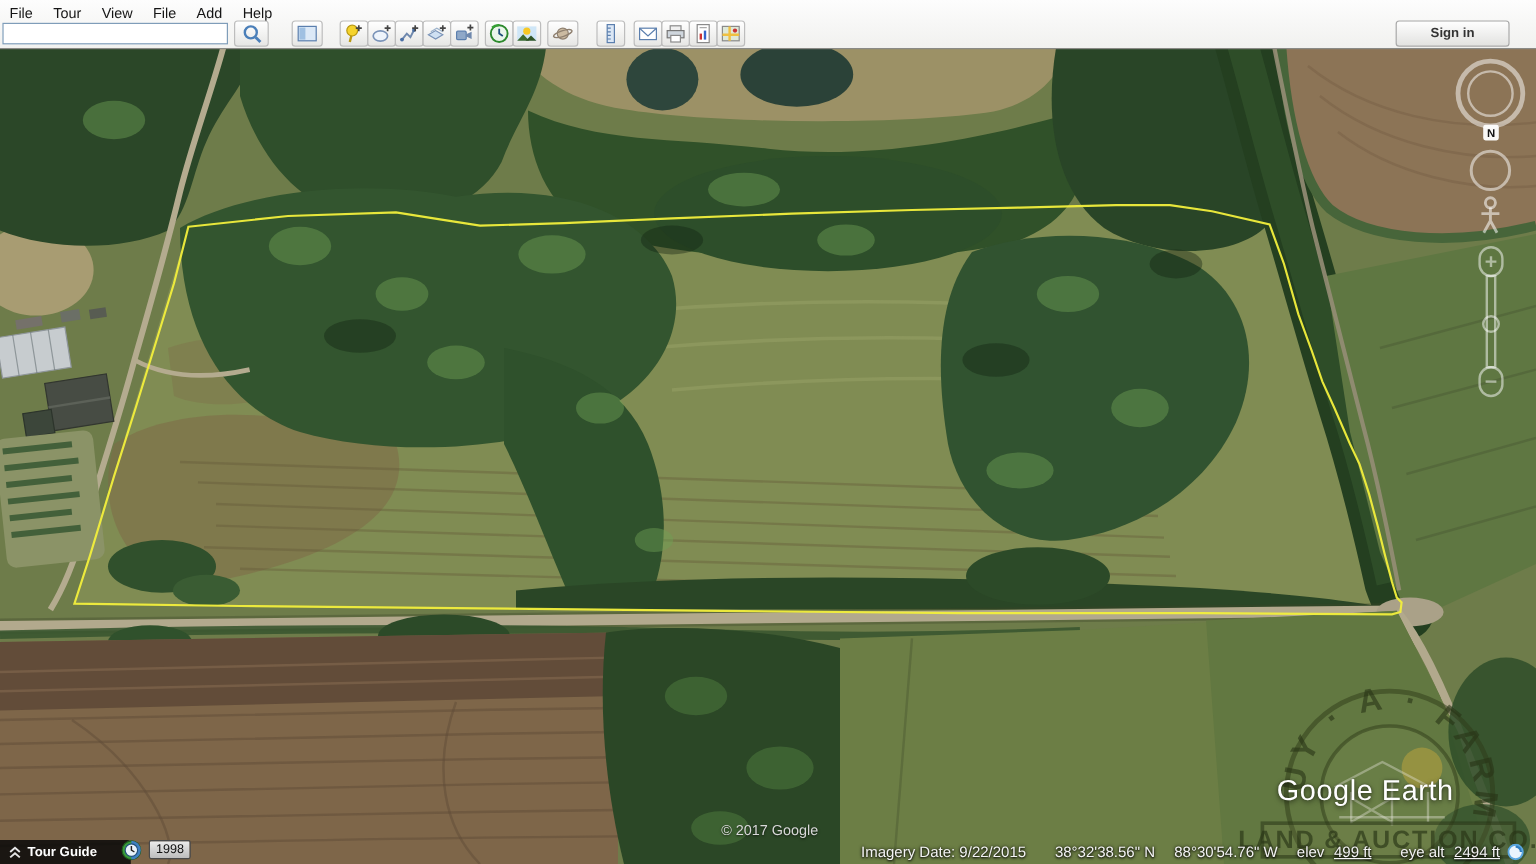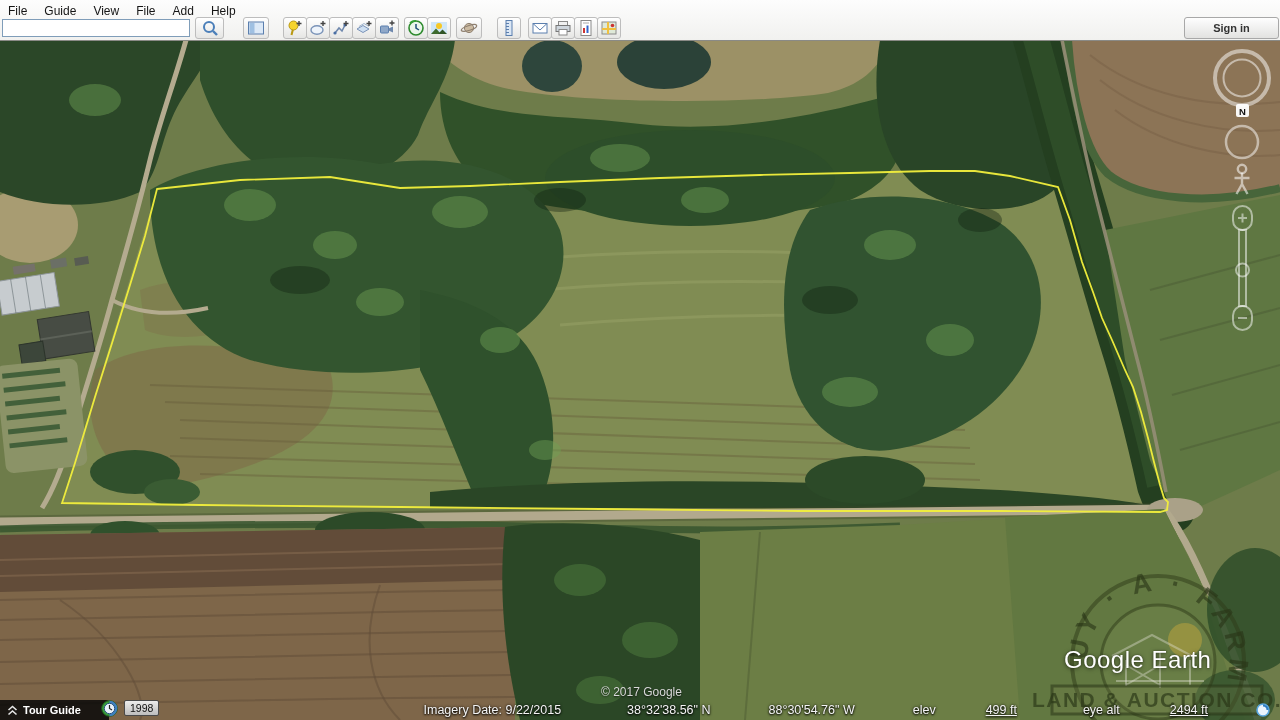--- a/index.html
+++ b/index.html
@@ -11,48 +11,48 @@
   .menubar{position:absolute;top:1px;left:8px;display:flex;}
   .menu-item{font-size:12px;color:#151515;padding:3px 0;margin-right:17px;cursor:default;}
   .search-input{position:absolute;left:2px;top:19px;width:180px;height:14px;
           border:1px solid #7f9db9;font-size:12px;padding:1px 3px;background:#fff;}
   .btn{position:absolute;top:17px;height:22px;box-sizing:border-box;border:1px solid #bdbdbd;
        border-radius:3px;background:linear-gradient(#ffffff,#e6e6e4);display:flex;
        align-items:center;justify-content:center;}
   .btn svg{display:block;}
   .signin{position:absolute;top:17px;left:1163px;width:95px;height:22px;box-sizing:border-box;
        border:1px solid #a8a8a8;border-radius:3px;background:linear-gradient(#fefefe,#e2e2e0);
-       font-size:11px;font-weight:bold;color:#333;text-align:center;line-height:20px;margin-left:21px;}
+       font-size:11px;font-weight:bold;color:#333;text-align:center;line-height:20px;}
   
   .map{position:absolute;top:40px;left:0;width:1280px;height:680px;overflow:hidden;background:#5f7242;}
   .brand{position:absolute;left:1064px;top:606px;font-size:24px;color:#fff;letter-spacing:.5px;
          text-shadow:0 1px 4px rgba(0,0,0,.55),0 0 2px rgba(0,0,0,.4);z-index:6;}
   .copyright{position:absolute;left:601px;top:615px;font-size:12px;color:#d8d8d8;
          text-shadow:0 1px 2px rgba(0,0,0,.7);z-index:6;margin-top:30px;}
   .statusbar{position:absolute;right:10px;bottom:3px;display:flex;align-items:center;
          font-size:12.5px;color:#f4f4f4;z-index:8;
-         text-shadow:0 1px 2px #000,0 0 3px rgba(0,0,0,.85);white-space:nowrap;gap:42px;}
+         text-shadow:0 1px 2px #000,0 0 3px rgba(0,0,0,.85);white-space:nowrap;}
   .statusbar .g16{margin-left:16px;} .statusbar .g24{margin-left:24px;}
   .statusbar .g8{margin-left:8px;text-decoration:underline;} .statusbar .g6{margin-left:6px;}
   .tourguide{position:absolute;left:0;bottom:0;width:109px;height:20px;box-sizing:border-box;
          background:rgba(8,8,8,.85);border-radius:0 3px 0 0;display:flex;align-items:center;
          padding-left:7px;color:#fff;font-size:11px;font-weight:bold;z-index:8;}
   .tourguide svg{margin-right:5px;}
   .timeclock{position:absolute;left:101px;bottom:3px;z-index:8;}
   .yearchip{position:absolute;left:124px;bottom:4px;height:14px;padding:0 5px;z-index:8;
          background:linear-gradient(#ececec,#bdbdbd);border:1px solid #4a4a4a;border-radius:2px;
          font-size:10.5px;font-weight:normal;color:#111;line-height:14px;}
 </style>
 </head>
 <body>
 
 <div class="topbar">
   <div class="menubar">
     <span class="menu-item">File</span>
-    <span class="menu-item">Guide</span>
+    <span class="menu-item">Tour</span>
     <span class="menu-item">View</span>
     <span class="menu-item">File</span>
     <span class="menu-item">Add</span>
     <span class="menu-item">Help</span>
   </div>
   <input class="search-input" value="" style="">
   <div class="btn" style="left:195px;width:29px;">
     <svg width="18" height="18" viewBox="0 0 18 18">
       <circle cx="8" cy="8" r="5" fill="none" stroke="#4b7fb9" stroke-width="2"></circle>
       <line x1="12" y1="12" x2="16" y2="16" stroke="#4b7fb9" stroke-width="2.4"></line>

